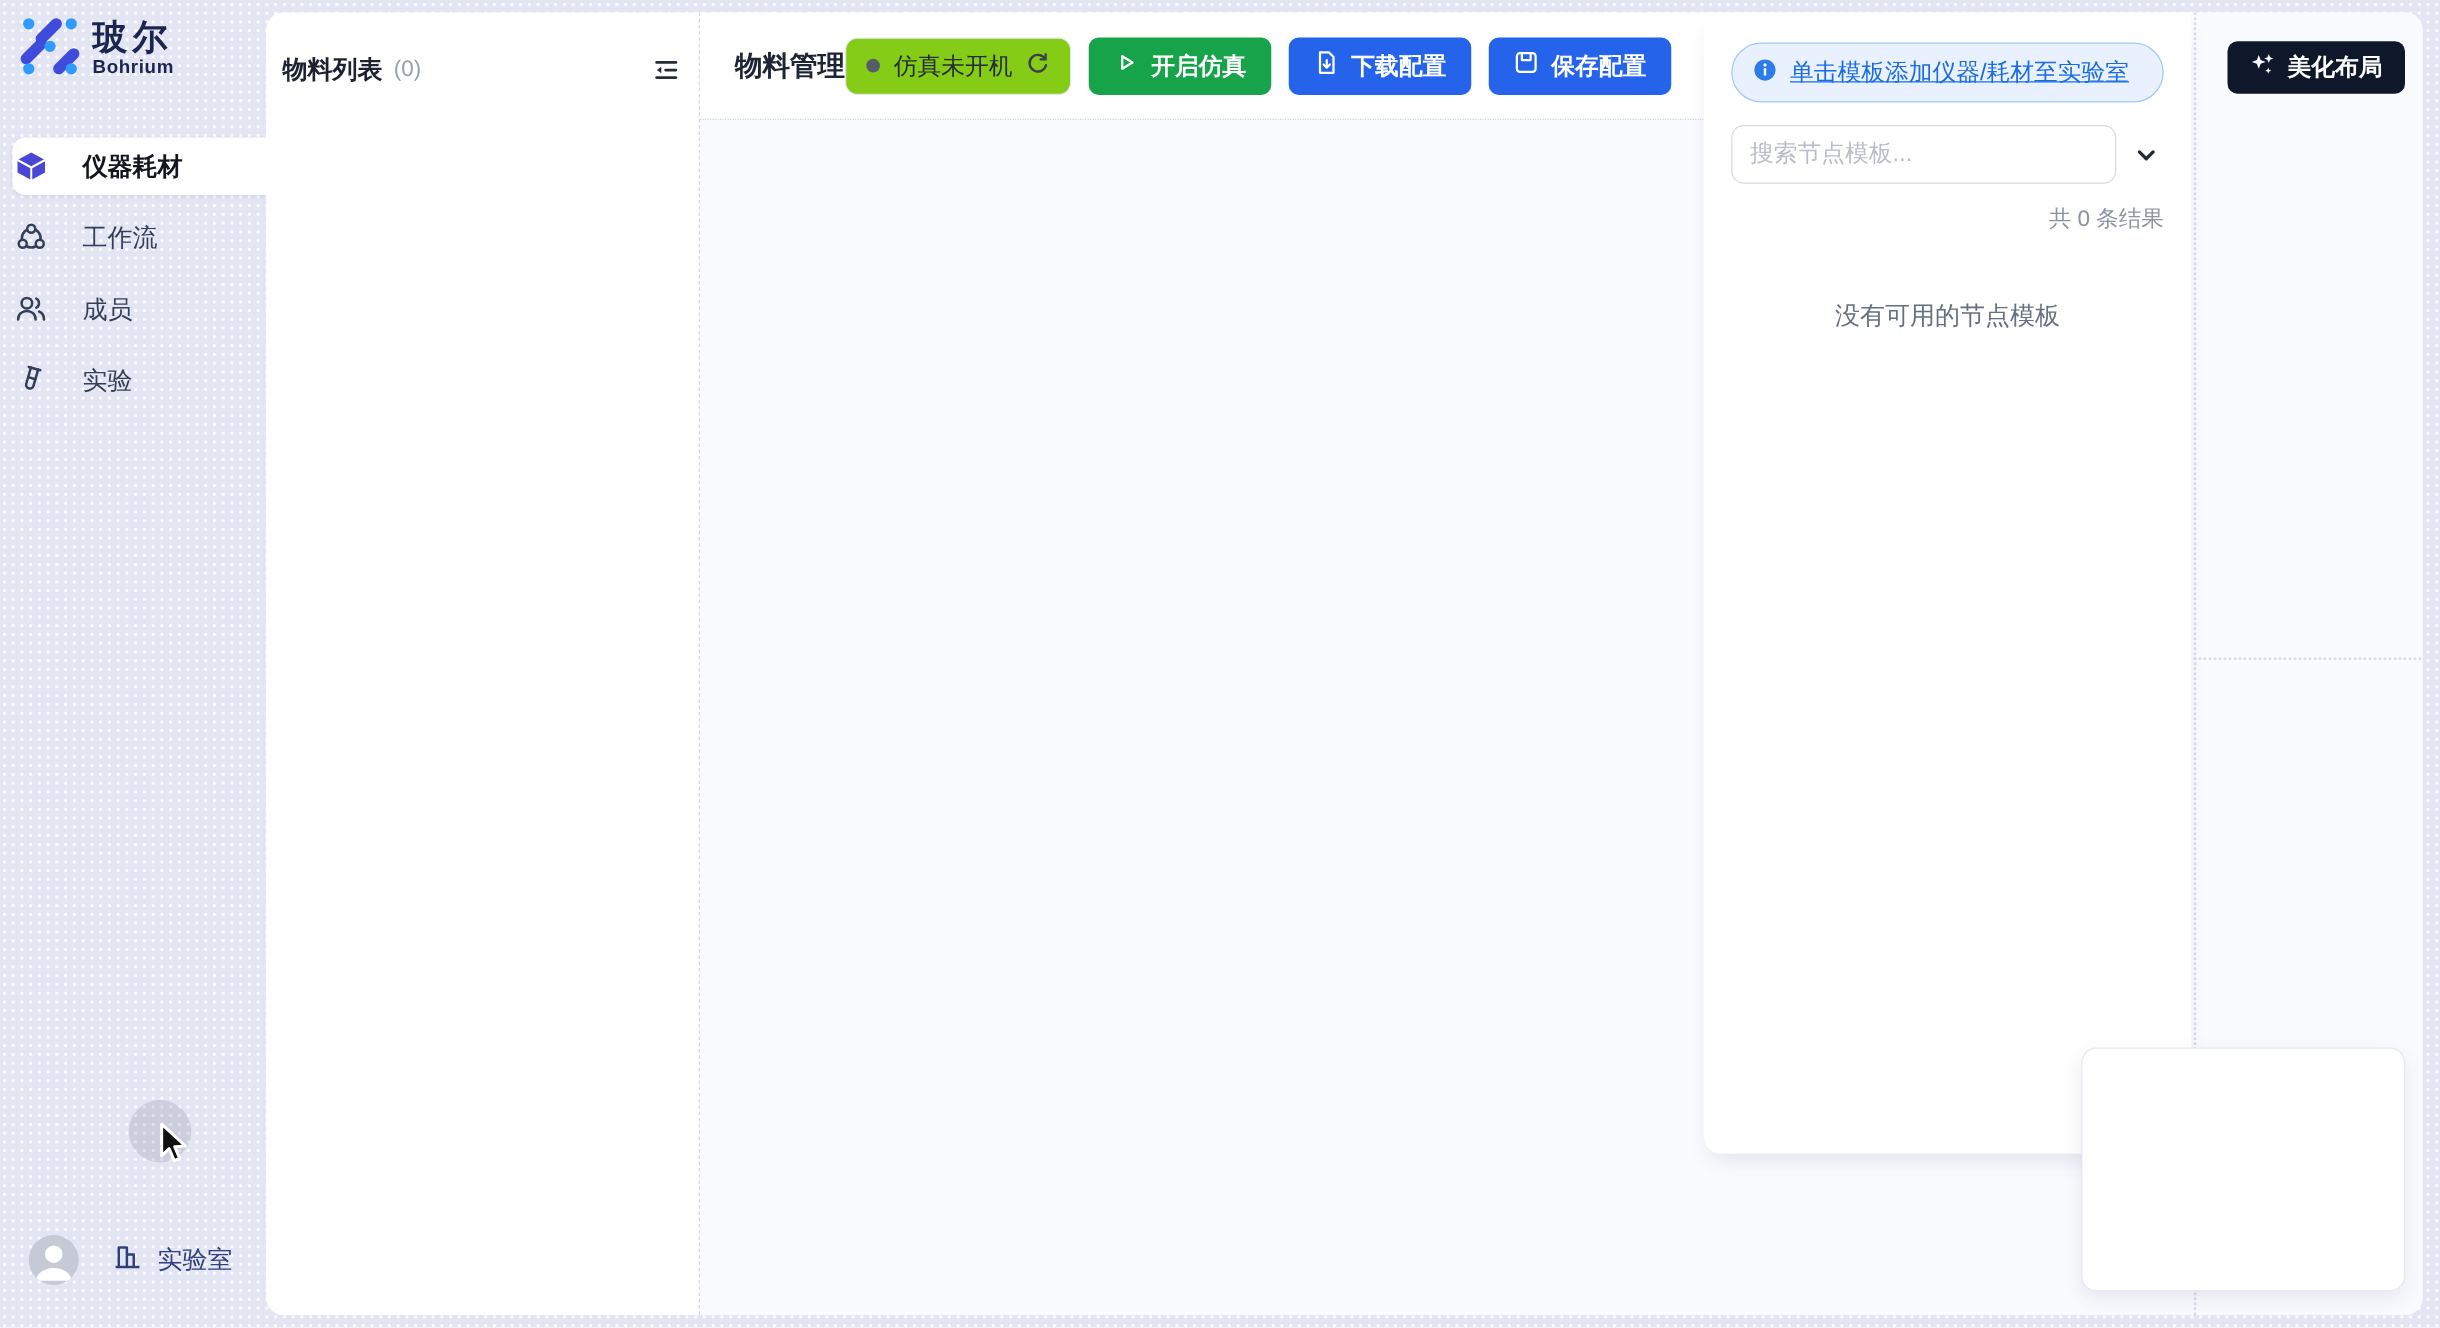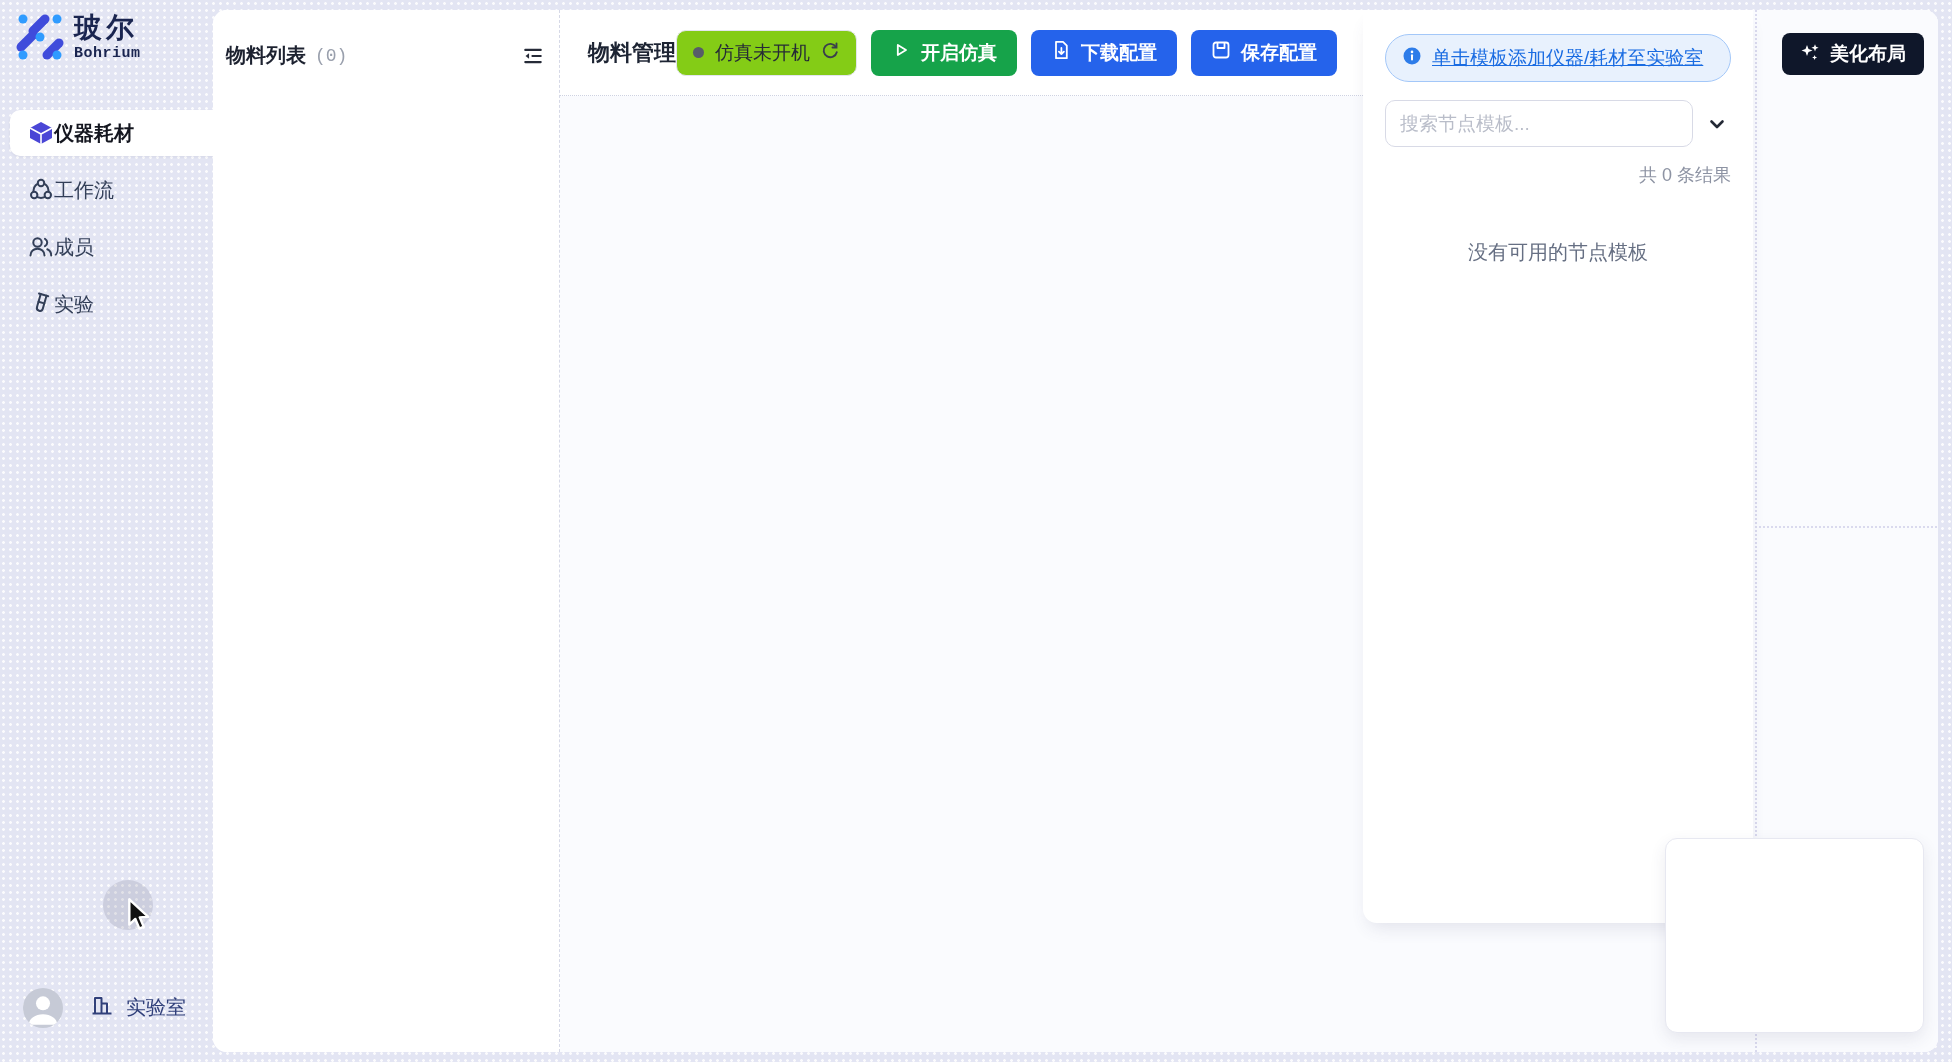--- a/index.html
+++ b/index.html
@@ -6,43 +6,43 @@
   html,body { width:1952px; height:1062px; overflow:hidden; }
   body {
     font-family: "Liberation Sans", "DejaVu Sans", sans-serif;
     background-color:#e3e5f3;
     background-image: radial-gradient(circle, rgba(255,255,255,.85) 1.3px, transparent 1.5px);
     background-size: 7px 7px;
     position:relative;
     color:#1f2633;
   }
   
-  .sidebar { position:absolute; left:0; top:0; width:247px; height:100%;font-family:Liberation Mono, monospace; }
+  .sidebar { position:absolute; left:0; top:0; width:247px; height:100%; }
   .brand { position:absolute; left:16px; top:12px; display:flex; align-items:center; gap:10px; }
   .brand-text .cn { font-size:28px; font-weight:700; color:#1a2550; letter-spacing:4px; line-height:1.1; }
   .brand-text .en { font-size:15px; font-weight:700; color:#1a2550; letter-spacing:.5px; }
   .nav { position:absolute; left:0; top:110px; width:100%; }
-  .nav-item { display:flex; align-items:center; gap:0; height:46px; margin:0 10px 11px 10px;
-              padding-left:18px; border-radius:10px; cursor:pointer; }
+  .nav-item { display:flex; align-items:center; gap:28px; height:46px; margin:0 10px 11px 10px;
+              padding-left:2px; border-radius:10px; cursor:pointer; }
   .nav-item .label { font-size:20px; font-weight:500; color:#333f58; }
   .nav-item.active { background:#fff; box-shadow:0 1px 3px rgba(25,30,70,.07); }
   .nav-item.active .label { font-weight:700; color:#14161f; }
   .nav-icon { width:26px; height:26px; display:flex; align-items:center; justify-content:center; }
   .sidebar-footer { position:absolute; left:0; bottom:0; width:100%; height:72px; }
   .avatar { position:absolute; left:23px; top:-2px; width:40px; height:40px; border-radius:50%;
             background:#c6cad6; overflow:hidden; }
   .lab-entry { position:absolute; left:90px; top:3px; display:flex; align-items:center; gap:12px; cursor:pointer; }
   .lab-entry .label { font-size:20px; font-weight:500; color:#31407a; }
   .hover-circle { position:absolute; left:103px; top:880px; width:50px; height:50px;
                   border-radius:50%; background:rgba(40,45,70,.12); }
   .cursor { position:absolute; left:122px; top:896px; }
   
   .main-card { position:absolute; left:213px; top:10px; width:1725px; height:1042px;
                background:#fff; border-radius:14px; overflow:hidden; display:flex; }
-  .list-panel { width:347px; border-right:1px dashed #d6d9e7; padding:32px 13px 0 13px; background:#fff;font-family:Liberation Mono, monospace; }
+  .list-panel { width:347px; border-right:1px dashed #d6d9e7; padding:32px 13px 0 13px; background:#fff; }
   .list-panel-header { display:flex; align-items:center; }
   .list-title { font-size:20px; font-weight:700; color:#1d2230; }
   .list-count { font-size:18px; color:#9aa0ad; margin-left:9px; }
   .collapse-btn { margin-left:auto; width:26px; height:26px; display:flex; align-items:center;
                   justify-content:center; cursor:pointer; }
   .main-area { flex:1; display:flex; flex-direction:row; background:#fafbfe; }
   .main-header { height:86px; background:#fff; border-bottom:1px dotted #ced2e2;
                  display:flex; align-items:center; padding:0 26px 0 28px; flex:none; }
   .page-title { font-size:22px; font-weight:700; color:#1d2433; }
   .header-right { margin-left:auto; display:flex; align-items:center; gap:14px; }

